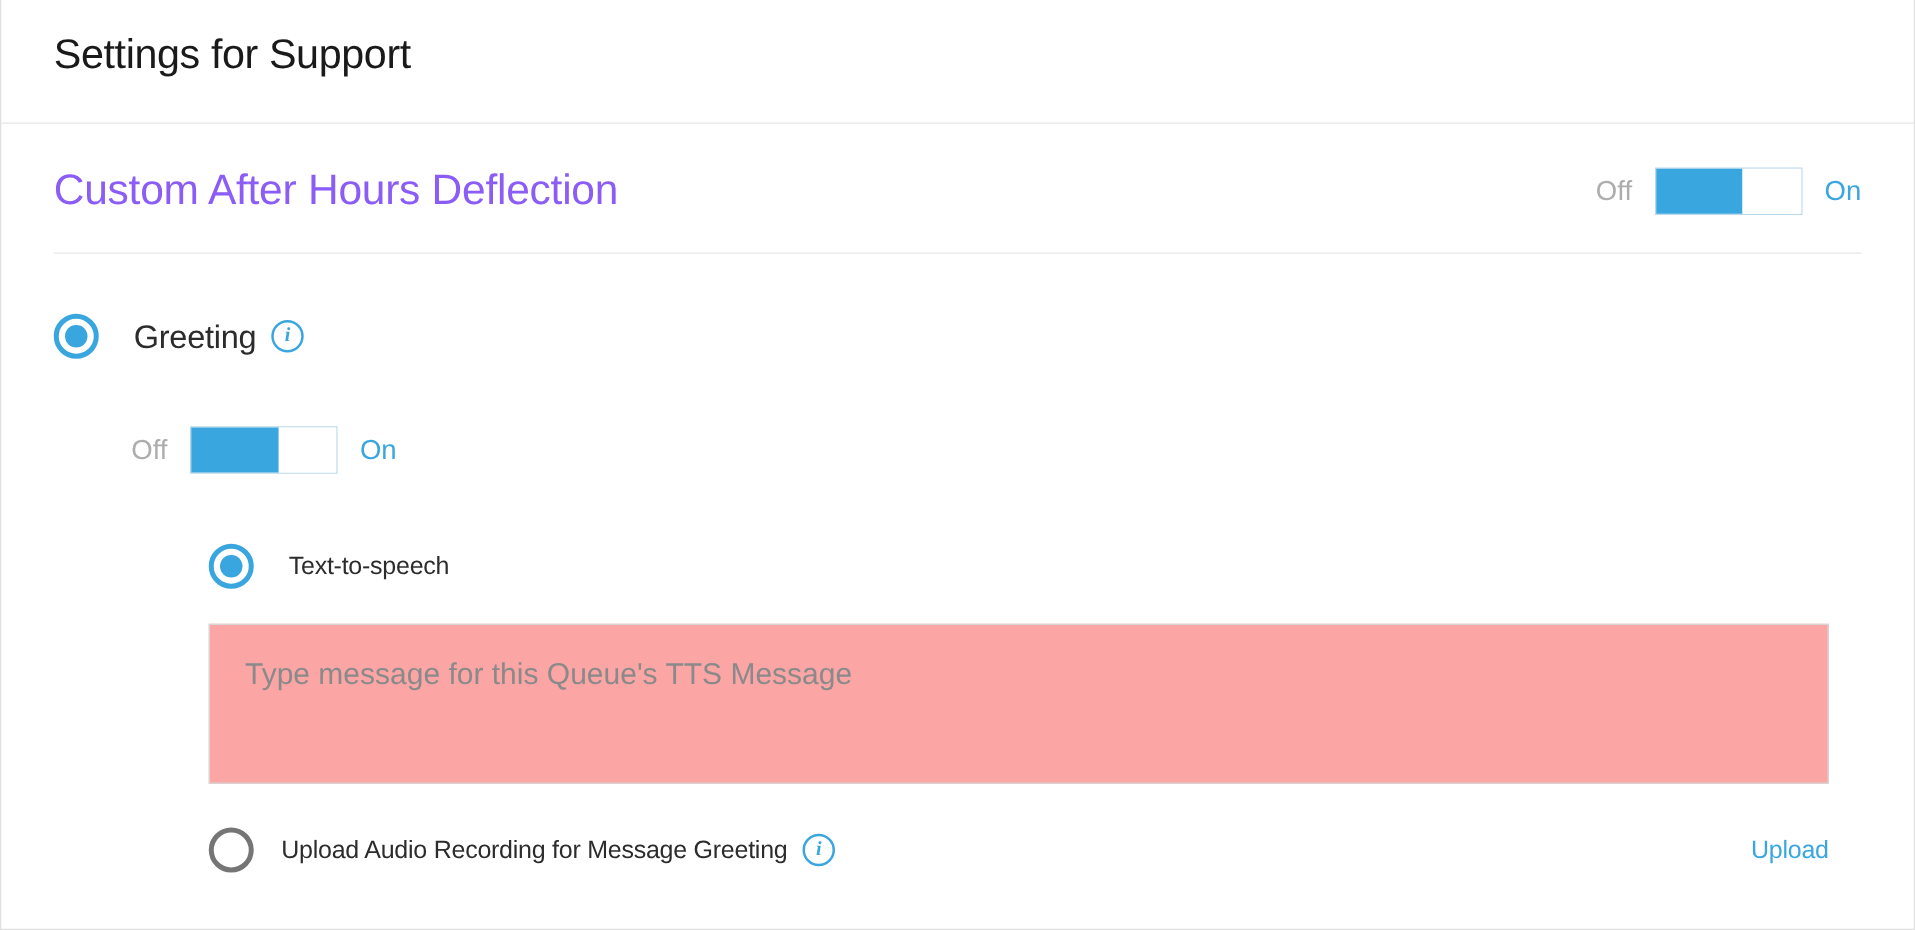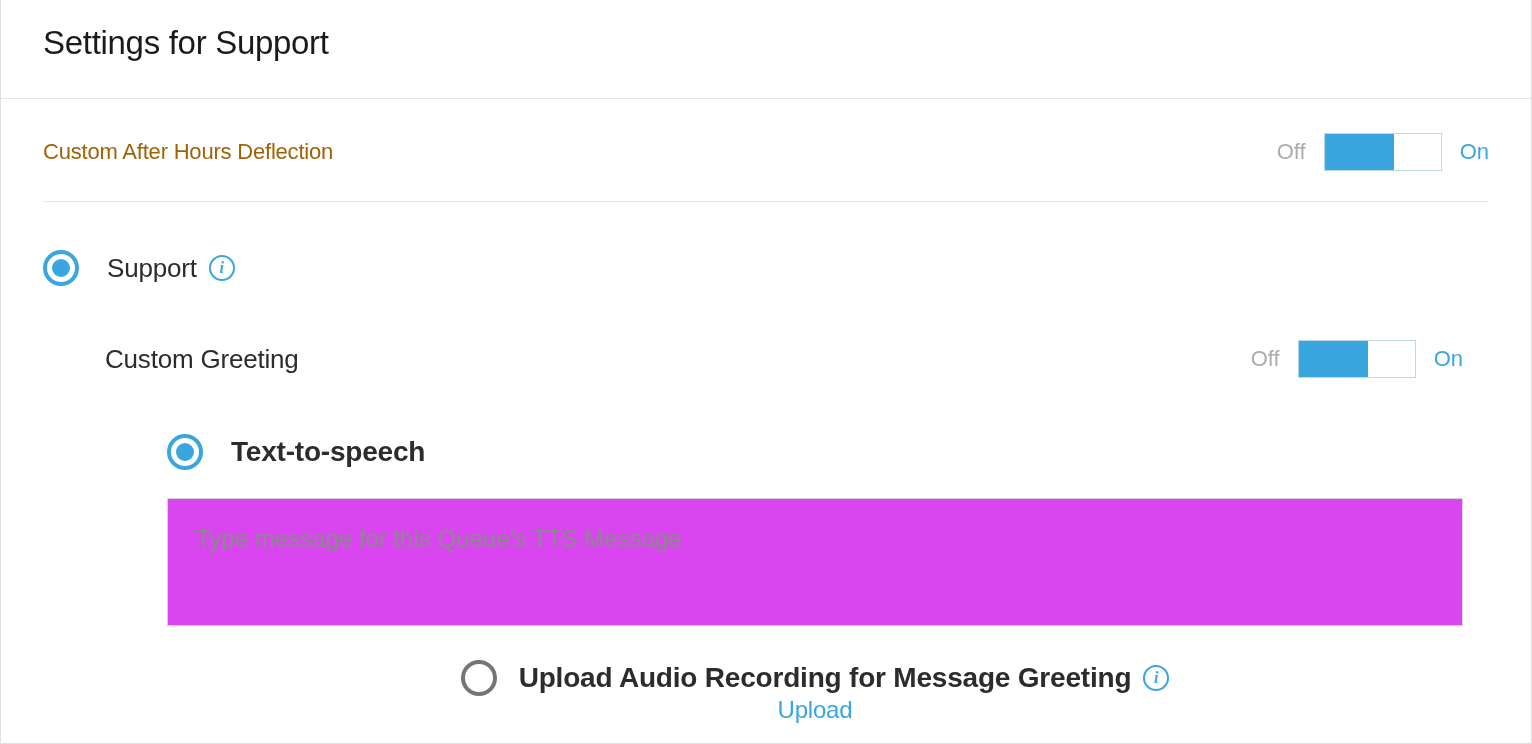--- a/index.html
+++ b/index.html
@@ -30,23 +30,23 @@
       padding: 0 42px;
     }
     .section-row {
       display: flex;
       align-items: center;
       justify-content: space-between;
       padding: 34px 0 30px 0;
       border-bottom: 1px solid #e8e8e8;
     }
     .section-label {
-      font-size: 22px;
-      font-weight: 400;
-      color: #a16207;
+      font-size: 34px;
+      font-weight: 400;
+      color: #8b5cf6;
       letter-spacing: -0.2px;
     }
     .toggle-group {
       display: flex;
       align-items: center;
       gap: 18px;
     }
     .toggle-off {
       font-size: 22px;
       color: #adadad;
@@ -104,23 +104,23 @@
       border-radius: 50%;
       background: #3aa6df;
     }
     .radio-label {
       font-size: 26px;
       color: #2c2c2c;
       font-weight: 400;
       letter-spacing: -0.2px;
     }
     .radio-label-sm {
-      font-size: 28px;
+      font-size: 20px;
       color: #2c2c2c;
-      font-weight: 700;
+      font-weight: 400;
       letter-spacing: -0.2px;
     }
     .info-icon {
       width: 26px;
       height: 26px;
       border: 2px solid #3aa6df;
       border-radius: 50%;
       display: inline-flex;
       align-items: center;
       justify-content: center;
@@ -169,43 +169,42 @@
     .tts-textarea {
       width: 100%;
       height: 128px;
       border: 1px solid #d6d6d6;
       padding: 26px 28px;
       font-size: 24px;
       font-family: inherit;
       color: #333;
       resize: none;
       outline: none;
-      background: #d946ef;
+      background: #fca5a5;
     }
     .tts-textarea::placeholder {
       color: #8a8a8a;
     }
     .upload-row {
       display: flex;
       align-items: center;
       justify-content: space-between;
       padding: 30px 26px 0 0;
-      flex-direction: column;
     }
     .upload-left {
       display: flex;
       align-items: center;
       gap: 22px;
     }
     .upload-label-group {
       display: flex;
       align-items: center;
     }
     .upload-link {
-      font-size: 24px;
+      font-size: 20px;
       color: #3aa6df;
       font-weight: 400;
       cursor: pointer;
       letter-spacing: -0.2px;
     }
   </style>
 </head>
 <body>
 
 <div class="header">
@@ -224,28 +223,27 @@
       </div>
       <span class="toggle-on">On</span>
     </div>
   </div>
 
   <div class="radio-row">
     <div class="radio-outer selected">
       <div class="radio-inner"></div>
     </div>
     <div style="display:flex;align-items:center;">
-      <span class="radio-label">Support</span>
+      <span class="radio-label">Greeting</span>
       <span class="info-icon">i</span>
     </div>
   </div>
 
   <div class="indent-1">
     <div class="sub-section">
-      <div class="sub-section-label">Custom Greeting</div>
       <div class="sub-toggle-group">
         <span class="toggle-off">Off</span>
         <div class="toggle-switch">
           <div class="toggle-switch-on"></div>
           <div class="toggle-switch-off"></div>
         </div>
         <span class="toggle-on">On</span>
       </div>
     </div>
 

